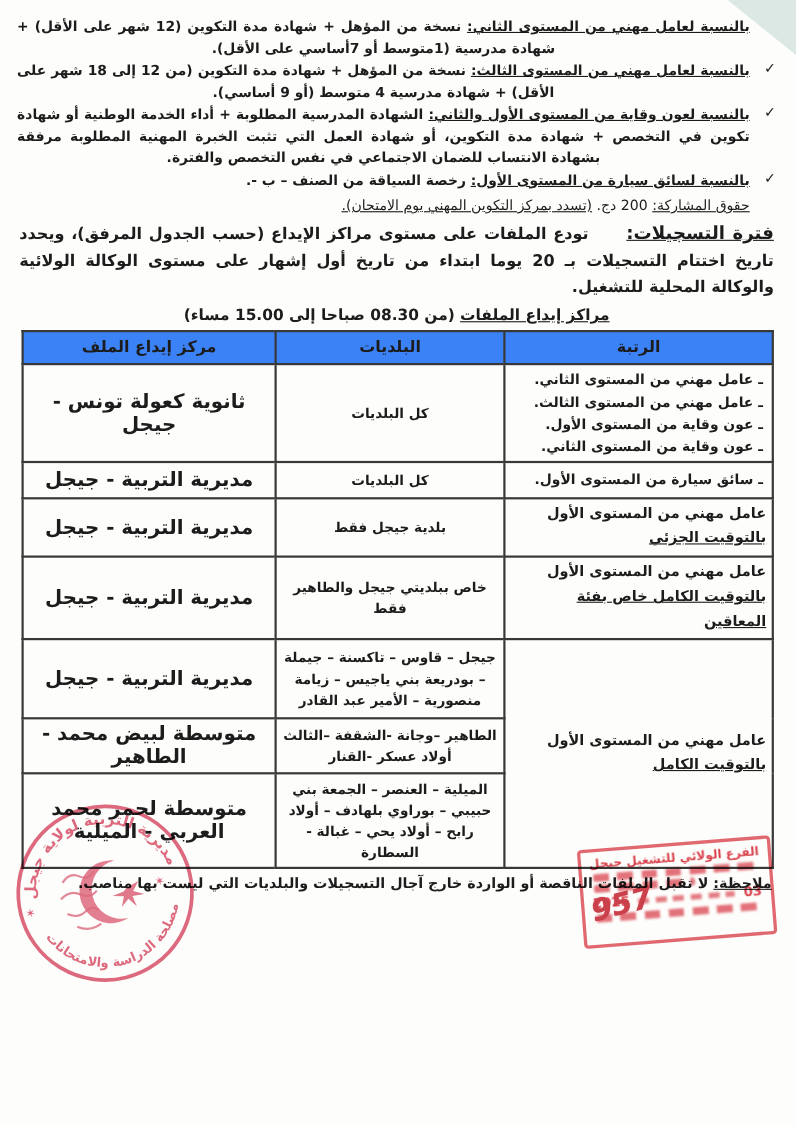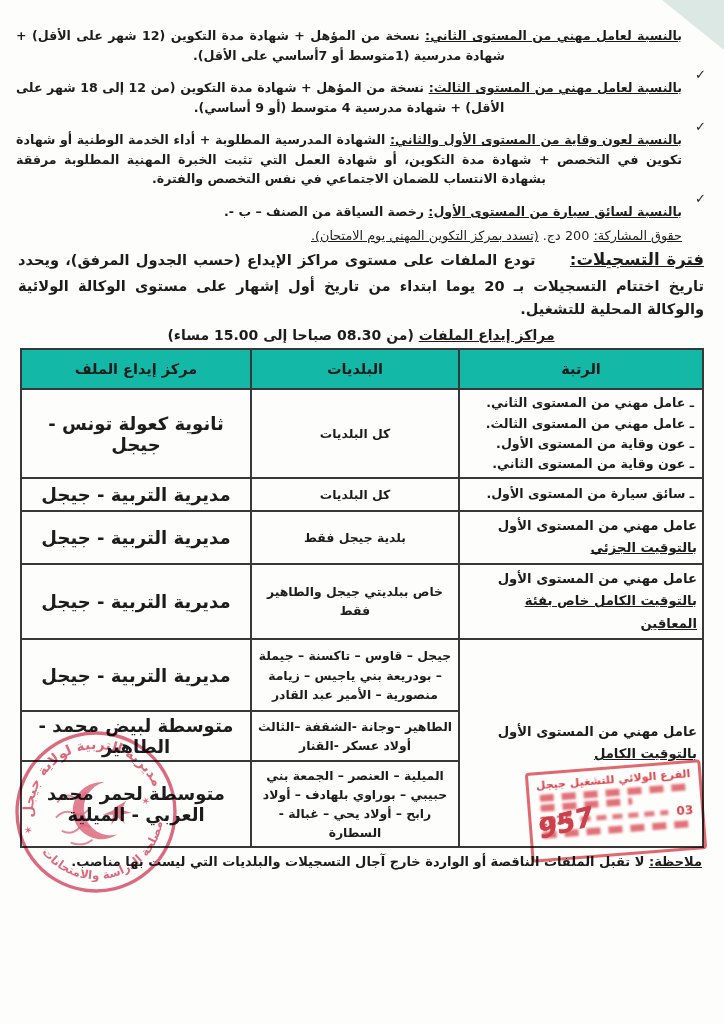--- a/index.html
+++ b/index.html
@@ -21,21 +21,21 @@
     border-right:62px solid #dbe8e4;
     border-bottom:50px solid transparent;
     filter:blur(.5px);
   }
   .content { padding:14px 18px 0 16px; }
 
   
   .bullet { display:flex; gap:7px; margin-bottom:1px; }
   .bullet .check { width:17px; flex:0 0 17px; font-size:13px; font-weight:700; padding-top:1px; }
   .bullet p { flex:1; font-size:12.6px; font-weight:700; line-height:1.55;
-              text-align:justify; text-align-last:center;margin-top:12px; }
+              text-align:justify; text-align-last:center; }
   .bullet.single p { text-align:right; text-align-last:right; }
   .u { text-decoration:underline; }
 
   .fees { font-size:12.8px; font-weight:400; margin:5px 24px 2px 0; line-height:1.5; }
   .period { font-size:14.6px; font-weight:700; line-height:1.6;
             text-align:justify; text-align-last:right; margin:2px 2px 0 2px; }
   .period .plabel { font-size:16.5px;margin-left:28px; }
 
   .table-title { font-size:14px; font-weight:700; text-align:center; margin:7px 0 5px; }
 
@@ -44,23 +44,23 @@
     margin:0 2px 0 40px;
     width:682px;
     table-layout:fixed;
   }
   table.deposit th, table.deposit td {
     border:2px solid #383838;
     vertical-align:middle;
     padding:3px 5px;
   }
   table.deposit th {
-    background:#14b8a6;
+    background:#3b82f6;
     font-size:14.5px; font-weight:700;
-    height:40px;
+    height:30px;
   }
   col.c-rank { width:244px; }
   col.c-muni { width:208px; }
   col.c-center { width:230px; }
 
   td.rank { font-size:12.6px; font-weight:700; }
   td.rank.list { text-align:right; padding-right:8px; line-height:1.6; }
   td.rank.centered { text-align:right; font-size:13.2px; line-height:1.7; }
   td.muni { text-align:center; font-size:12.4px; font-weight:600; line-height:1.55; }
   td.center-col { text-align:center; font-size:18px; font-weight:700; }

